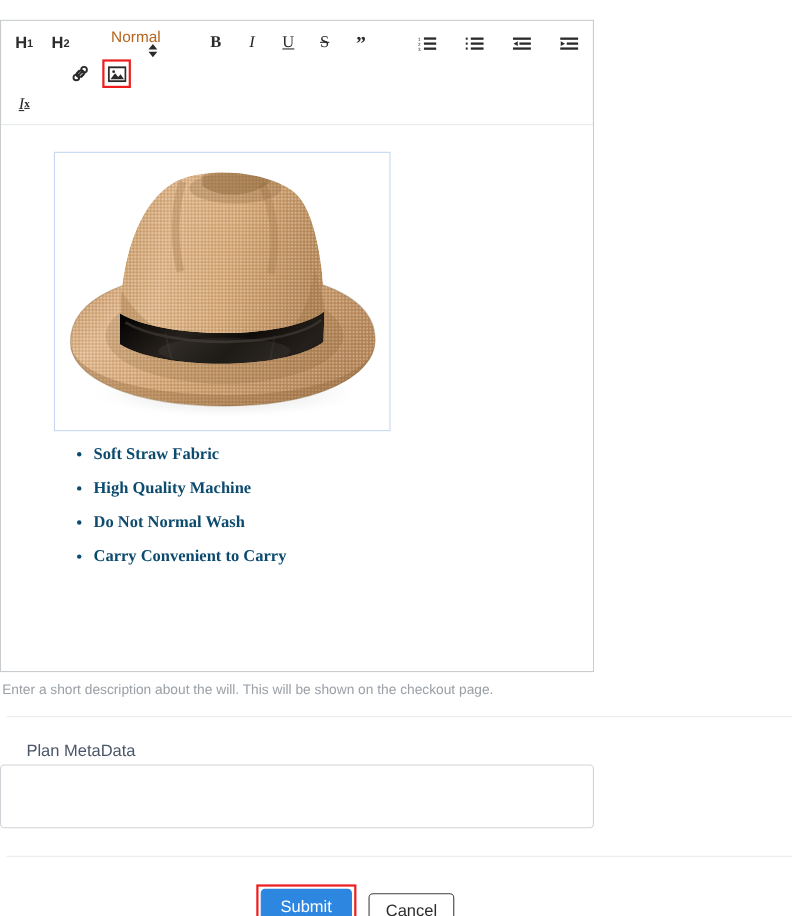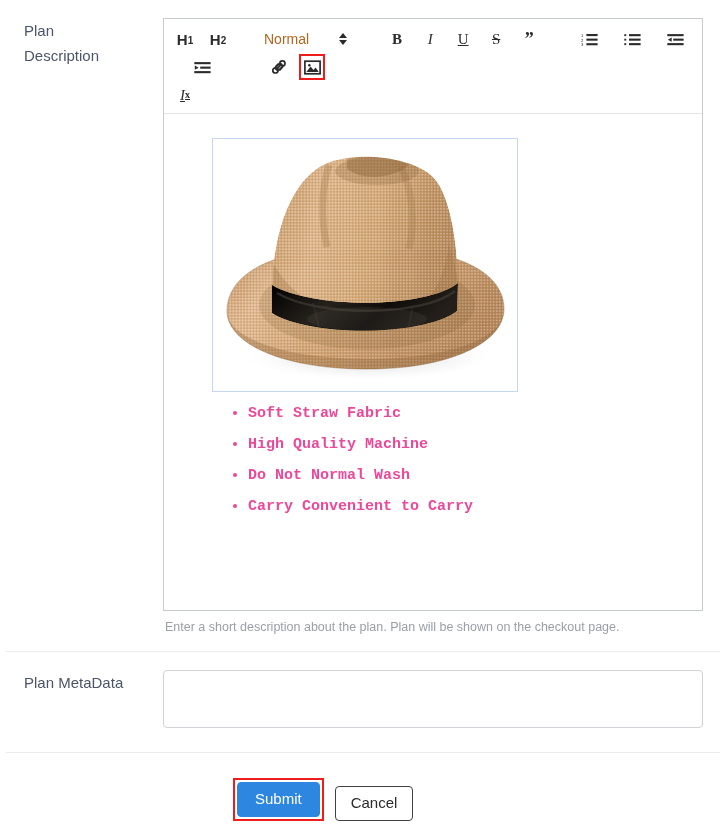--- a/index.html
+++ b/index.html
@@ -15,21 +15,21 @@
     overflow: hidden;
     position: relative;
   }
 
   
   .form-row {
     display: flex;
     align-items: flex-start;
   }
   .row-description { padding: 18px 0 0 0; }
-  .row-metadata    { padding: 18px 0 0 0; }
+  .row-metadata    { padding: 18px 0 0 0; flex-direction: column; }
 
   .field-label {
     width: 163px;
     box-sizing: border-box;
     padding-left: 24px;
     padding-right: 8px;
     font-size: 15px;
     line-height: 25px;
     color: #4a5568;
     font-family: "Liberation Sans", sans-serif;
@@ -87,20 +87,21 @@
   .tb-gap-sm { width: 7px; }
   .tb-gap-md { width: 17px; }
   .tb-gap-lg { width: 30px; }
   .tb-gap-xl { width: 34px; }
 
   .tb-select {
     display: inline-flex;
     align-items: center;
     height: 26px;
     cursor: pointer;
+    flex-direction: column;
   }
   .tb-select-label {
     color: #b5651d;
     font-size: 14px;
     font-family: "Liberation Sans", sans-serif;
   }
   .tb-select-arrows {
     margin-left: 30px;
     display: inline-flex;
     flex-direction: column;
@@ -162,24 +163,24 @@
     overflow: hidden;
   }
   .feature-list {
     margin: 14px 0 0 0;
     padding-left: 58px;
     list-style: disc;
   }
   .feature-list li {
     font-size: 15px;
     font-weight: bold;
-    color: #ec4899;
+    color: #0c4a6e;
     line-height: 1.0;
     margin-bottom: 16px;
-    font-family: Liberation Mono, monospace;
+    font-family: Liberation Serif, serif;
   }
 
   .help-text {
     font-size: 12.5px;
     color: #9aa0a6;
     padding: 9px 0 0 2px;
     font-family: "Liberation Sans", sans-serif;
   }
 
   
@@ -243,24 +244,20 @@
     margin-left: 11px;
     cursor: pointer;
     line-height: 1.25;
   }
 </style>
 </head>
 <body>
 
 <div class="form-row row-description">
 
-  <div class="field-label">
-    <span class="lbl-line">Plan</span>
-    <span class="lbl-line">Description</span>
-  </div>
 
   <div class="field-control">
 
     <div class="editor">
 
       <div class="editor-toolbar">
 
         <div class="tb-btn tb-heading">
             <span>H</span>
             <sub>1</sub>
@@ -477,21 +474,21 @@
           <li>Soft Straw Fabric</li>
           <li>High Quality Machine</li>
           <li>Do Not Normal Wash</li>
           <li>Carry Convenient to Carry</li>
         </ul>
 
       </div>
 
     </div>
 
-    <div class="help-text">Enter a short description about the plan. Plan will be shown on the checkout page.</div>
+    <div class="help-text">Enter a short description about the will. This will be shown on the checkout page.</div>
 
   </div>
 </div>
 
 <div class="divider sp-a"></div>
 
 <div class="form-row row-metadata">
   <div class="field-label">Plan MetaData</div>
   <div class="field-control">
     <textarea class="meta-input" placeholder="" style=""></textarea>

